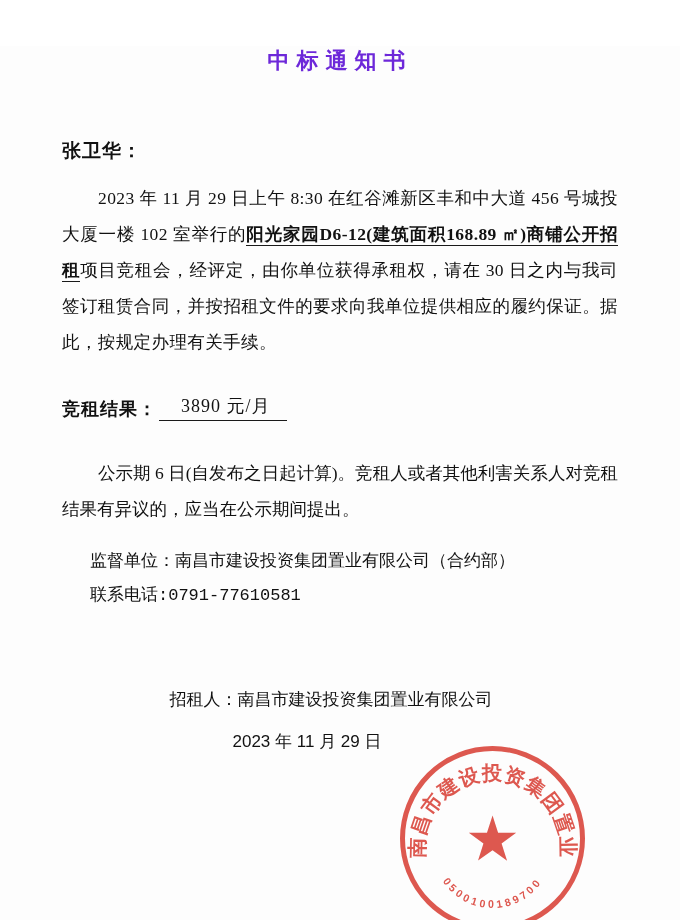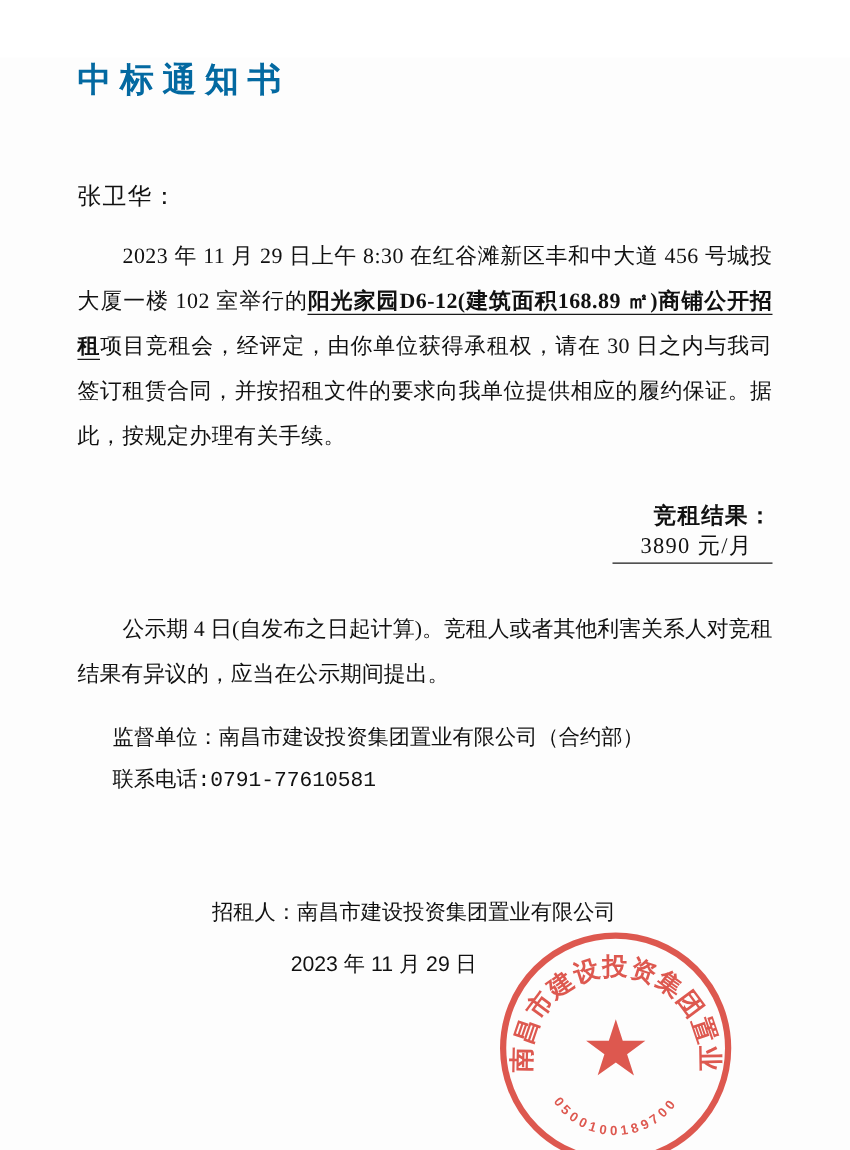--- a/index.html
+++ b/index.html
@@ -18,34 +18,34 @@
   .page {
     position: relative;
     width: 680px;
     height: 920px;
     background: #fdfdfd;
     box-sizing: border-box;
     padding: 0 62px;
   }
 
   .doc-title {
-    text-align: left;
-    font-size: 27px;
+    text-align: center;
+    font-size: 22px;
     letter-spacing: 7px;
     font-weight: 700;
-    color: #0369a1;
+    color: #6d28d9;
     margin-top: 46px;
     margin-bottom: 0;
     font-family: "Liberation Serif", "DejaVu Serif", serif;
   }
 
   .addressee {
     margin-top: 62px;
     font-size: 19px;
-    font-weight: 400;
+    font-weight: 700;
     letter-spacing: 1px;
   }
 
   .body-block {
     margin-top: 16px;
     font-size: 17.5px;
     line-height: 36px;
     text-align: justify;
     letter-spacing: 0.4px;
   }
@@ -61,21 +61,20 @@
     padding-bottom: 1px;
   }
 
   .result-row {
     margin-top: 34px;
     font-size: 18px;
     font-weight: 700;
     display: flex;
     align-items: flex-end;
     letter-spacing: 1px;
-    flex-direction: column;
   }
   .result-label {
     white-space: nowrap;
   }
   .result-value {
     border-bottom: 1.6px solid #1a1a1a;
     padding: 0 16px 2px 22px;
     margin-left: 2px;
     font-weight: 400;
   }
@@ -165,21 +164,21 @@
   <div class="body-block">
     <p class="indent"><span>2023 年 11 月 29 日上午 8:30 在红谷滩新区丰和中大道 456 号城投大厦一楼 102 室举行的</span><span class="u-bold">阳光家园D6-12(建筑面积168.89 ㎡)商铺公开招租</span><span>项目竞租会，经评定，由你单位获得承租权，请在 30 日之内与我司签订租赁合同，并按招租文件的要求向我单位提供相应的履约保证。据此，按规定办理有关手续。</span></p>
   </div>
 
   <div class="result-row">
     <span class="result-label">竞租结果：</span>
     <span class="result-value">3890 元/月</span>
   </div>
 
   <div class="notice-block">
-    <p class="indent">公示期 4 日(自发布之日起计算)。竞租人或者其他利害关系人对竞租结果有异议的，应当在公示期间提出。</p>
+    <p class="indent">公示期 6 日(自发布之日起计算)。竞租人或者其他利害关系人对竞租结果有异议的，应当在公示期间提出。</p>
   </div>
 
   <div class="contact-block">
     <div>监督单位：南昌市建设投资集团置业有限公司（合约部）</div>
     <div>联系电话:0791-77610581</div>
   </div>
 
   <div class="signature">
     <div>招租人：南昌市建设投资集团置业有限公司</div>
     <div class="sign-date">2023 年 11 月 29 日</div>

